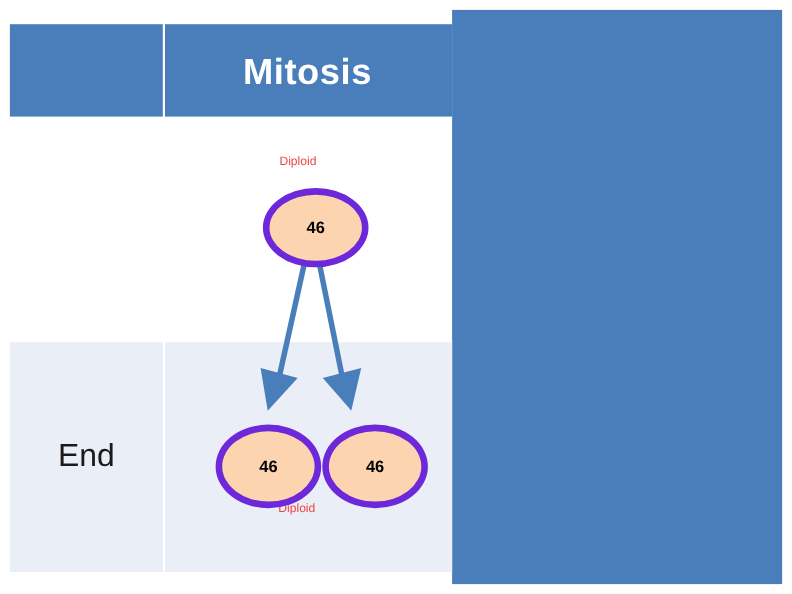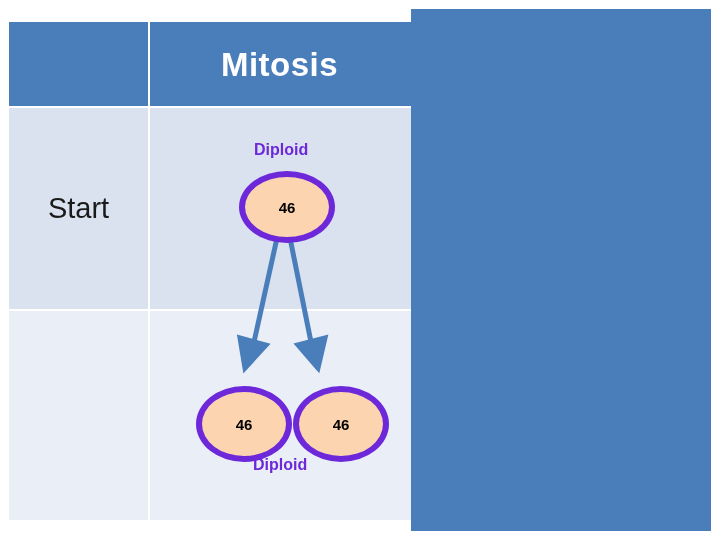--- a/index.html
+++ b/index.html
@@ -115,23 +115,23 @@
     width: 402px;
     height: 2px;
     background: #ffffff;
   }
   .hline-1 { top: 84px; }
   .hline-2 { top: 287px; }
 
   
   .caption {
     position: absolute;
-    font-size: 16px;
-    font-weight: bold;
-    color: #6d28d9;
+    font-size: 11px;
+    font-weight: normal;
+    color: #ef4444;
     white-space: nowrap;
   }
   .caption-top {
     left: 254px;
     top: 141px;
   }
   .caption-bottom {
     left: 253px;
     top: 456px;
   }
@@ -184,28 +184,25 @@
 <div id="slide">
 
   <div class="right-panel"></div>
 
   <div class="table-wrap">
 
     <div class="row row-title">
       <div class="title-text">Mitosis</div>
     </div>
 
-    <div class="row row-start">
+
+    <div class="row row-end">
       <div class="cell-label">
-        <span class="side-text">Start</span>
+        <span class="side-text">End</span>
       </div>
-      <div class="cell-body"></div>
-    </div>
-
-    <div class="row row-end">
       <div class="cell-body"></div>
     </div>
 
     <div class="vline"></div>
     <div class="hline hline-1"></div>
     <div class="hline hline-2"></div>
   </div>
 
   <div class="caption caption-top">Diploid</div>
   <div class="caption caption-bottom">Diploid</div>

